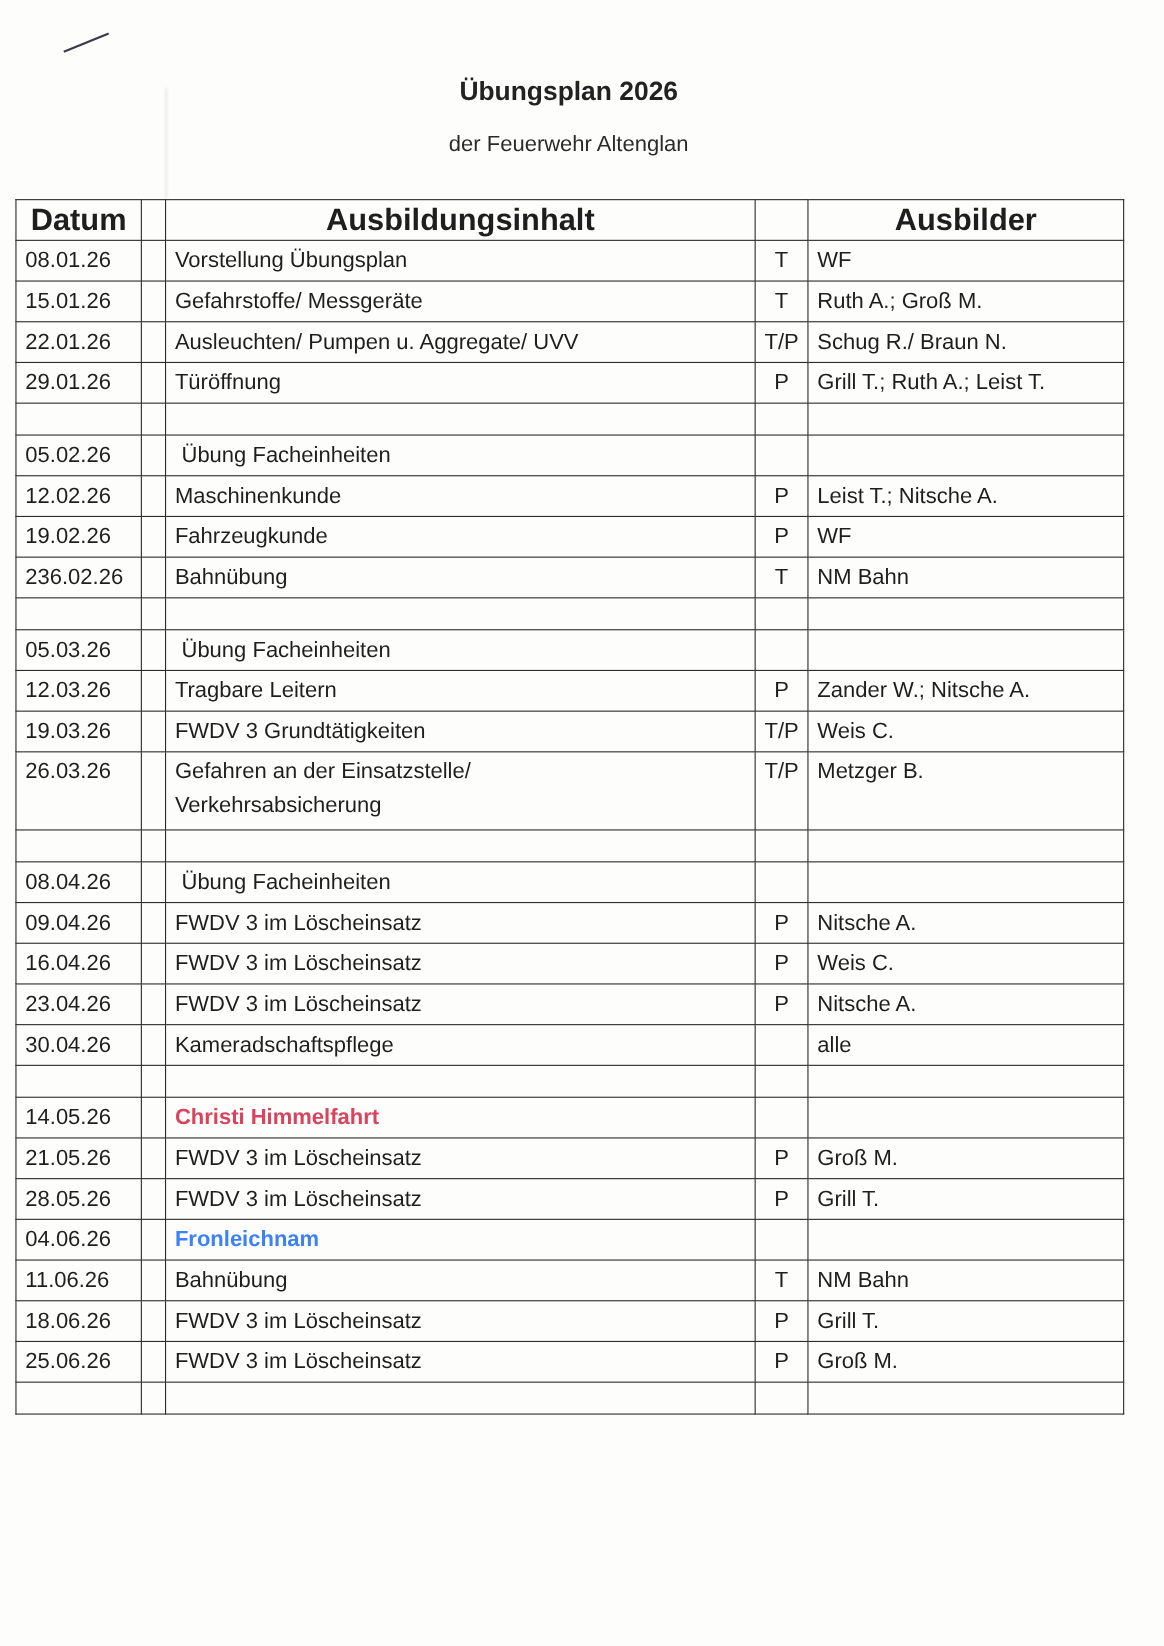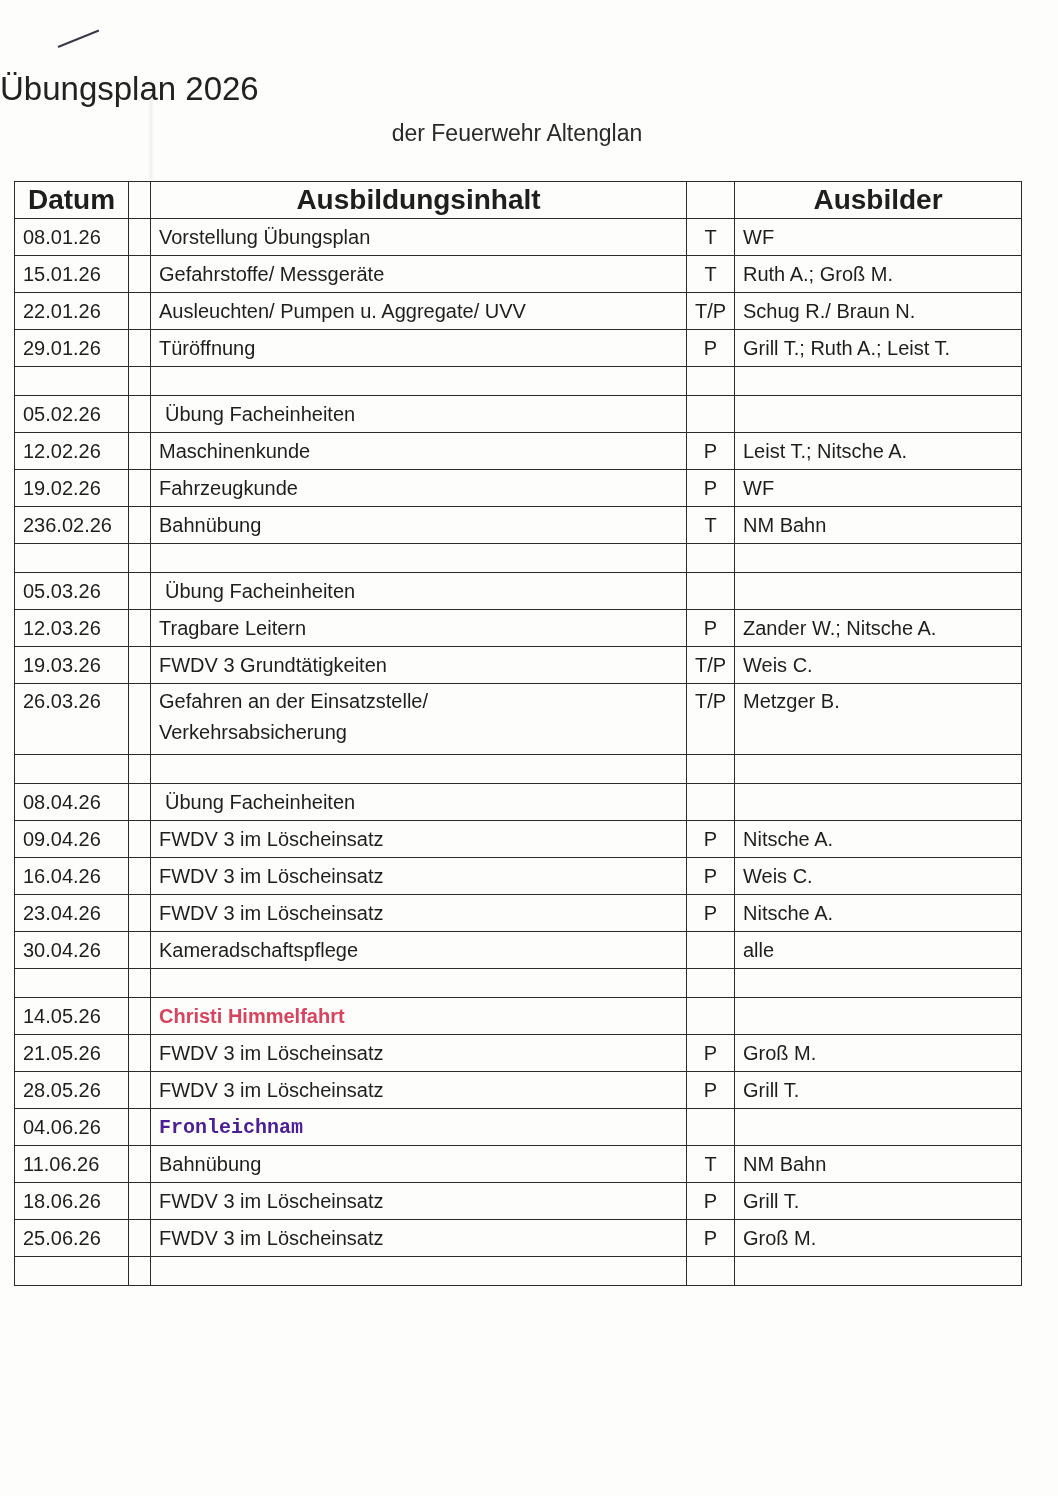--- a/index.html
+++ b/index.html
@@ -18,25 +18,25 @@
     }
     .bleed {
       position: absolute; left: 20px; top: 80px;
       width: 130px; height: 100px;
       color: #d9d9d9; font-size: 18px; line-height: 36px;
       filter: blur(1.2px); opacity: .7;
       border-right: 2px solid #e4e4e4;
     }
     .title {
       position: absolute; left: 0; width: 1034px; top: 70px;
-      font-weight: normal; font-size: 33px; color: #222;
+      text-align: center; font-weight: bold; font-size: 24px; color: #222;
     }
     .subtitle {
       position: absolute; left: 0; width: 1034px; top: 120px;
-      text-align: center; font-size: 23px; color: #2a2a2a;
+      text-align: center; font-size: 20px; color: #2a2a2a;
     }
     table.plan {
       position: absolute; left: 14px; top: 181px;
       width: 1007px;
       border-collapse: collapse;
       table-layout: fixed;
       font-size: 20px;
     }
     table.plan td, table.plan th {
       border: 1.5px solid #2b2b2b;
@@ -252,21 +252,21 @@
       <tr>
         <td class="date">28.05.26</td>
         <td></td>
         <td class="content"><span>FWDV 3 im Löscheinsatz</span></td>
         <td class="type">P</td>
         <td class="trainer">Grill T.</td>
       </tr>
       <tr>
         <td class="date">04.06.26</td>
         <td></td>
-        <td class="content"><span class="holiday" style="color: #4c1d95; font-family: Liberation Mono, monospace;">Fronleichnam</span></td>
+        <td class="content"><span class="holiday" style="color: #3b82f6;">Fronleichnam</span></td>
         <td class="type"></td>
         <td class="trainer"></td>
       </tr>
       <tr>
         <td class="date">11.06.26</td>
         <td></td>
         <td class="content"><span>Bahnübung</span></td>
         <td class="type">T</td>
         <td class="trainer">NM Bahn</td>
       </tr>

